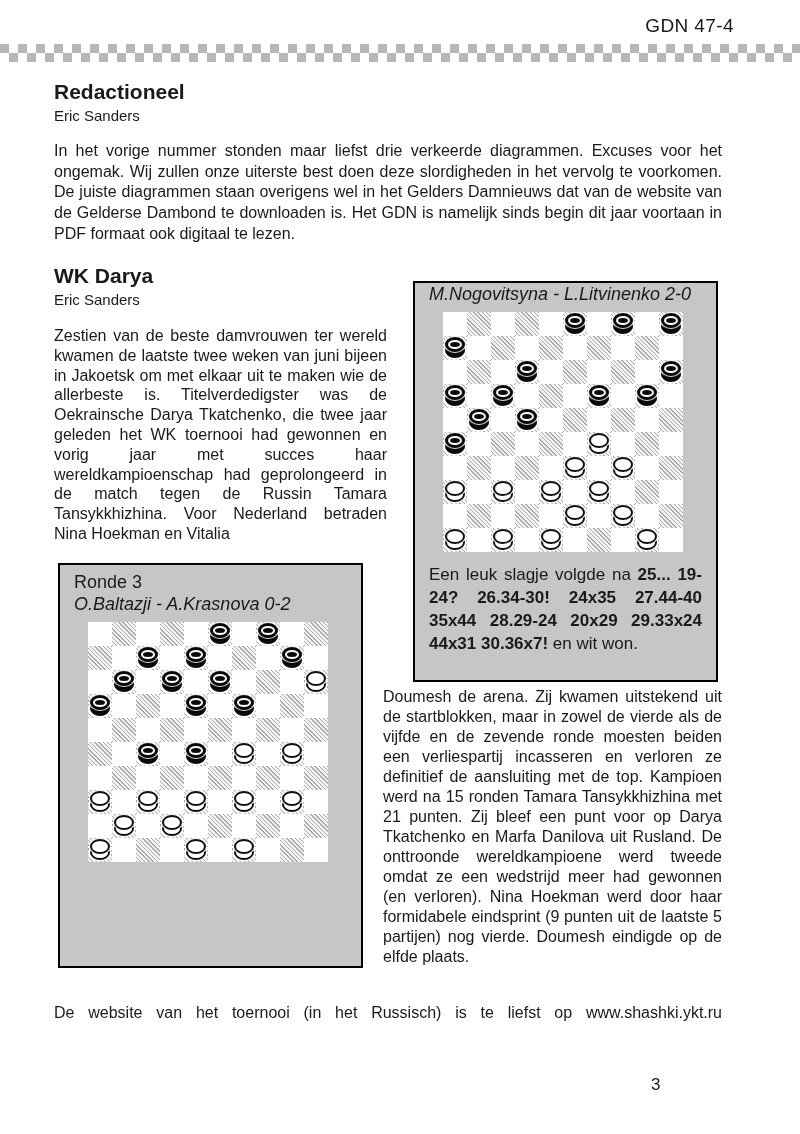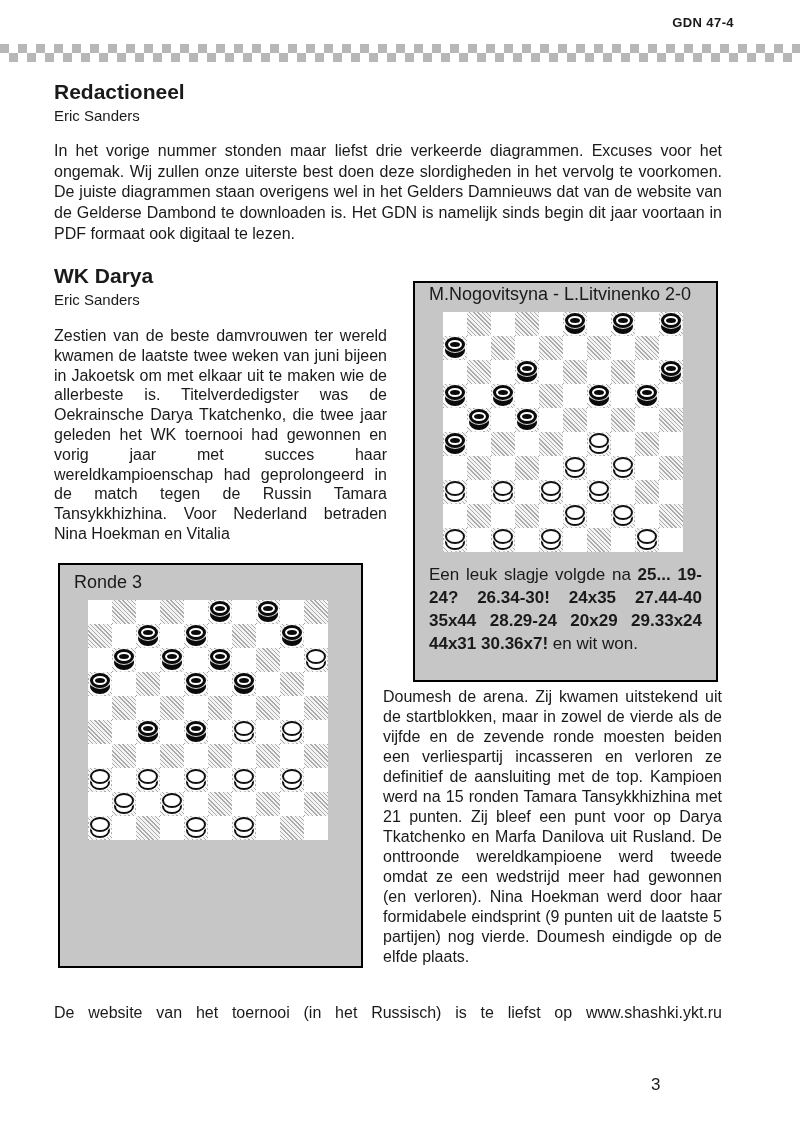--- a/index.html
+++ b/index.html
@@ -2,21 +2,21 @@
 <html><head>
 <meta charset="utf-8">
 <style>
   html,body{margin:0;padding:0;}
   body{
     width:800px;height:1134px;position:relative;background:#ffffff;
     font-family:"Liberation Sans", sans-serif;color:#1a1a1a;overflow:hidden;
   }
   
   .masthead-title{
-    position:absolute;top:15px;right:66px;font-size:13px;font-weight:bold;
+    position:absolute;top:15px;right:66px;font-size:19px;font-weight:normal;
     letter-spacing:.4px;
   }
   .checker-band{
     position:absolute;top:44px;left:0;width:800px;height:18px;
     background:
       conic-gradient(#ffffff 25%, #b7b7b7 0 50%, #ffffff 0 75%, #b7b7b7 0);
     background-size:18px 18px;
   }
   
   .h-section{position:absolute;left:54px;font-size:21px;font-weight:bold;margin:0;}
@@ -30,21 +30,21 @@
   #website-line{top:1003px;width:668px;line-height:20px;text-align:justify;text-align-last:justify;}
   .page-number{position:absolute;left:651px;top:1075px;font-size:17px;}
   
   .diagram{
     position:absolute;width:305px;background:#c6c6c6;border:2px solid #000;
     box-sizing:border-box;
   }
   #diagram-0{left:413px;top:281px;height:401px;}
   #diagram-1{left:58px;top:563px;height:405px;}
   .d-title{margin:7px 14px 0 14px;font-size:18px;}
-  .d-players{margin:1px 14px 0 14px;font-size:18px;}
+  .d-players{margin:1px 14px 0 14px;font-size:18px;font-style:italic;}
   .board{
     position:relative;width:240px;height:240px;margin:7px 0 0 28px;
   }
   .cell{position:absolute;width:24px;height:24px;}
   .cell.light{background:#ffffff;}
   .cell.dark{
     background:repeating-linear-gradient(45deg,#ababab 0 1px,#f4f4f4 1px 3px);
   }
   .piece{position:absolute;width:20px;height:21px;}
   .piece span{position:absolute;box-sizing:border-box;border-radius:50%;}
@@ -285,20 +285,21 @@
       <div class="piece white" style="left: 194px; top: 217px;">
         <span class="p-base"></span>
         <span class="p-top"></span>
       </div>
     </div>
   <p class="caption"><span>Een leuk slagje volgde na </span><span class="moves">25... 19-24? 26.34-30! 24x35 27.44-40 35x44 28.29-24 20x29 29.33x24 44x31 30.36x7!</span><span> en wit won.</span></p>
 </div>
 
 <div class="diagram" id="diagram-1">
   <div class="d-title">Ronde 3</div>
+  <div class="d-players">O.Baltazji - A.Krasnova 0-2</div>
   <div class="board">
       <div class="cell light" style="left: 0px; top: 0px;"></div>
       <div class="cell dark" style="left: 24px; top: 0px;"></div>
       <div class="cell light" style="left: 48px; top: 0px;"></div>
       <div class="cell dark" style="left: 72px; top: 0px;"></div>
       <div class="cell light" style="left: 96px; top: 0px;"></div>
       <div class="cell dark" style="left: 120px; top: 0px;"></div>
       <div class="cell light" style="left: 144px; top: 0px;"></div>
       <div class="cell dark" style="left: 168px; top: 0px;"></div>
       <div class="cell light" style="left: 192px; top: 0px;"></div>

